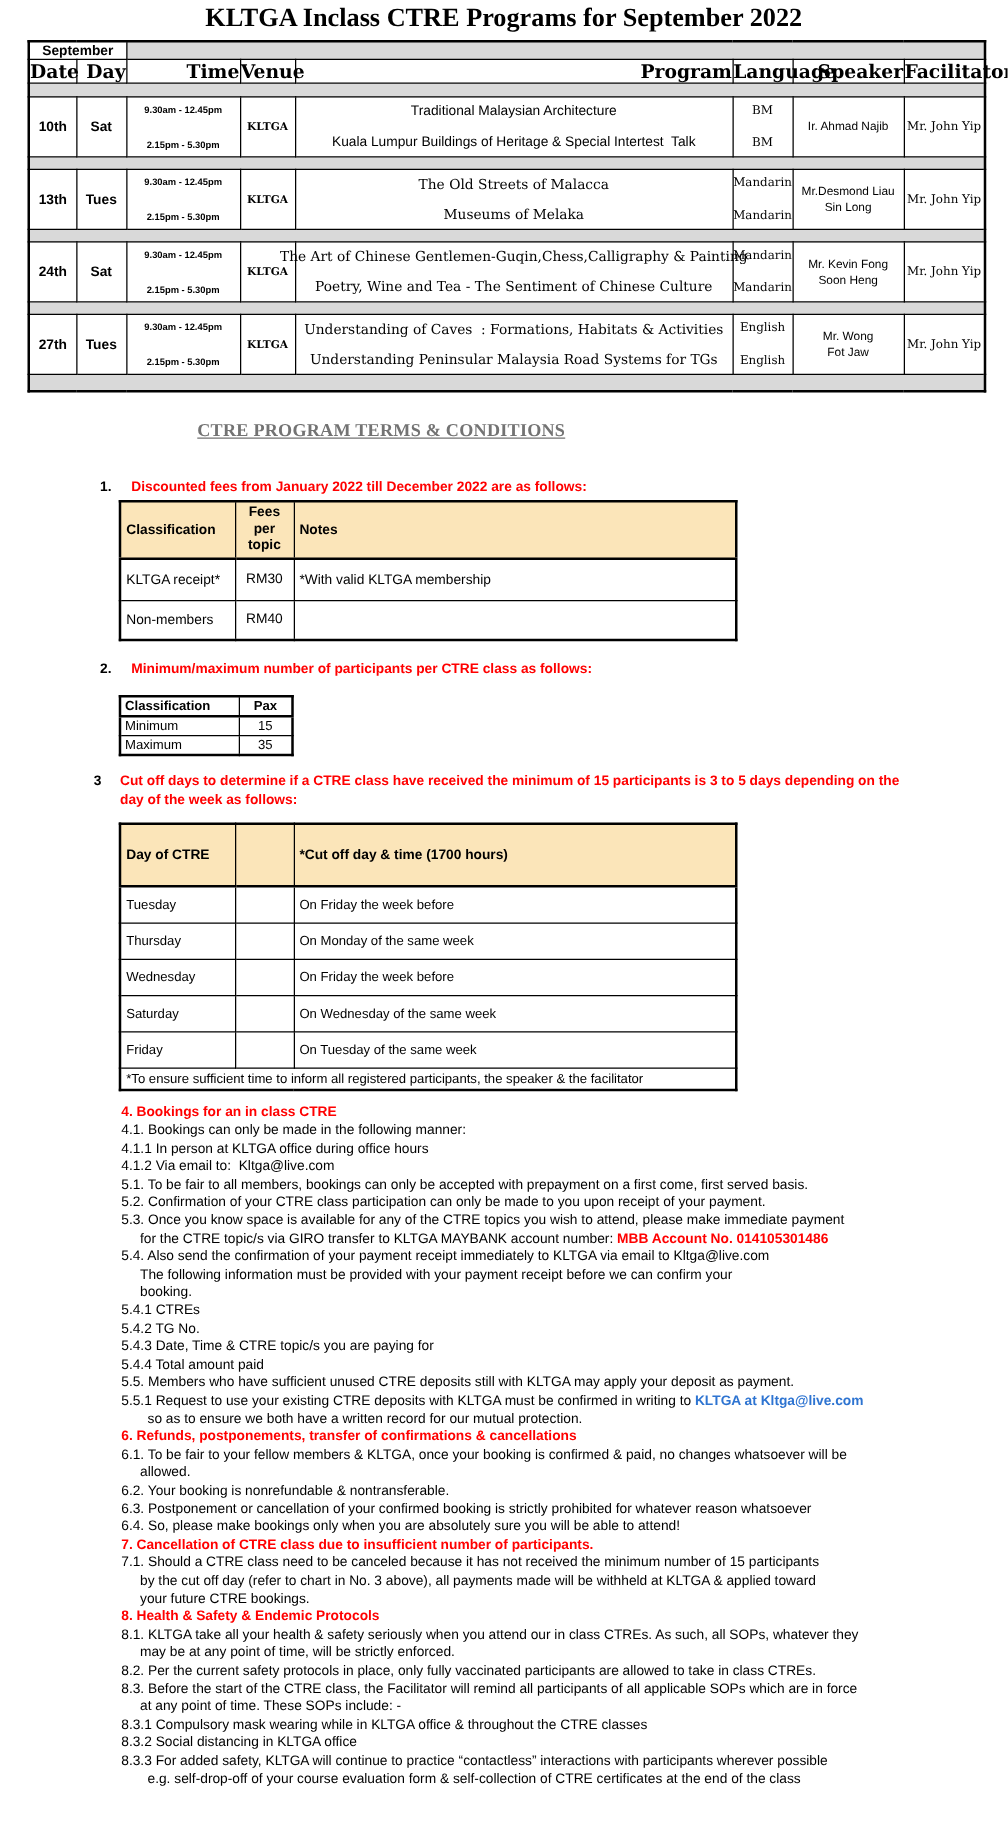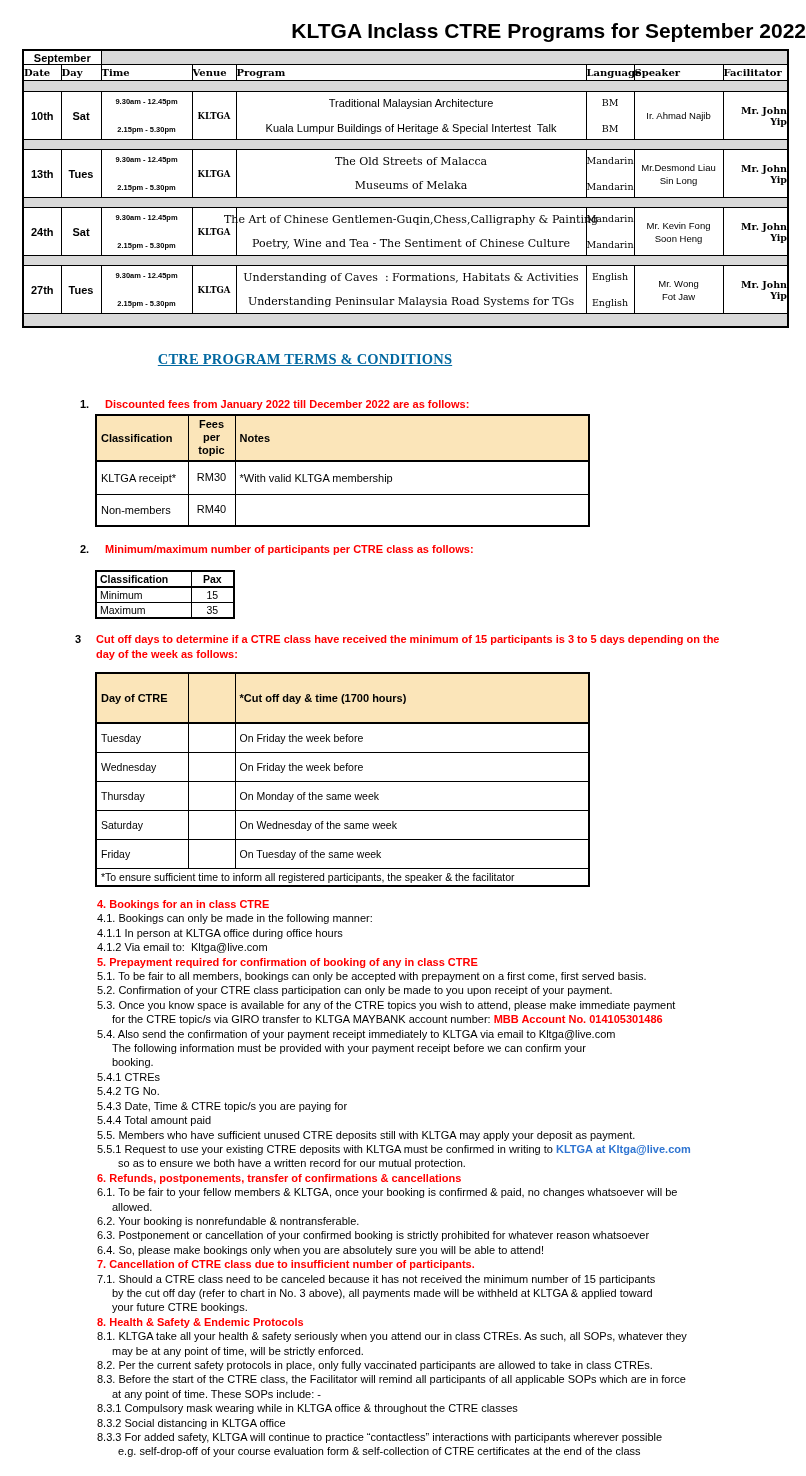--- a/index.html
+++ b/index.html
@@ -1,41 +1,41 @@
 <!DOCTYPE html>
 <html><head>
 <meta charset="utf-8">
 <style>
   html,body{margin:0;padding:0;background:#fff;}
   body{width:806px;height:1476px;overflow:hidden;font-family:"Liberation Sans",sans-serif;color:#000;}
   .page{width:806px;height:1476px;position:relative;}
-  .doc-title{text-align:right;font-family:Liberation Sans, sans-serif;font-weight:bold;font-size:21px;line-height:26px;padding-top:18px;}
+  .doc-title{text-align:center;font-family:Liberation Serif, serif;font-weight:bold;font-size:21px;line-height:26px;padding-top:1px;}
 
   
   table{border-collapse:collapse;}
   table.sched{margin:5px 0 0 22px;width:765px;table-layout:fixed;border:2.5px solid #000;}
   table.sched td{border:1.5px solid #000;padding:0;vertical-align:middle;}
   .mth{font-weight:bold;font-size:11px;text-align:center;height:13px;}
   .mfill{background:#D9D9D9;}
-  .hd{font-family:"DejaVu Serif",serif;font-weight:bold;font-size:10px;text-align:left;height:15px;}
+  .hd{font-family:"DejaVu Serif",serif;font-weight:bold;font-size:15px;text-align:right;height:15px;}
   .band{background:#D9D9D9;}
   .b10{height:10px;} .b9{height:9px;} .b12{height:12px;}
   tr.data td{height:47px;}
   .c-date,.c-day{font-weight:bold;font-size:11px;text-align:center;}
   .vsplit{height:47px;display:flex;flex-direction:column;justify-content:space-between;align-items:center;box-sizing:border-box;padding:5px 2px;}
   .t{font-weight:bold;font-size:7.5px;white-space:pre;}
   .c-venue{font-family:"DejaVu Serif",serif;font-weight:bold;font-size:8.5px;text-align:center;}
   .p{font-size:11px;white-space:pre;text-align:center;}
   tr.serif .p{font-family:"DejaVu Serif",serif;}
   .l{font-size:9.5px;font-family:"DejaVu Serif",serif;}
   .c-spk{font-size:9.5px;text-align:center;line-height:13px;}
-  .c-fac{font-family:"DejaVu Serif",serif;font-size:9.5px;text-align:right;font-weight:bold;}
+  .c-fac{font-family:"DejaVu Serif",serif;font-size:9.5px;text-align:center;}
 
   
-  .tc-heading{width:610px;text-align:center;margin-top:23px;font-family:"Liberation Serif",serif;font-weight:bold;font-size:14.5px;color:#0369a1;text-decoration:underline;letter-spacing:.2px;}
+  .tc-heading{width:610px;text-align:center;margin-top:23px;font-family:"Liberation Serif",serif;font-weight:bold;font-size:14.5px;color:#737373;text-decoration:underline;letter-spacing:.2px;}
   .item{display:flex;font-weight:bold;font-size:11px;color:#FF0000;line-height:14.5px;}
   .inum{color:#000;width:25px;flex:none;}
   .item1{margin-left:80px;margin-top:29px;}
   .item2{margin-left:80px;margin-top:15px;}
   .item3{margin-left:75px;margin-top:13px;}
   .item3 .inum{width:21px;}
   .item3 .itext{width:640px;}
 
   
   table.fees{margin:2px 0 0 95px;width:493px;table-layout:fixed;border:2.5px solid #000;}
@@ -298,28 +298,28 @@
           <td>Day of CTRE</td>
           <td></td>
           <td>*Cut off day &amp; time (1700 hours)</td>
         </tr>
         <tr class="drow">
           <td>Tuesday</td>
           <td></td>
           <td>On Friday the week before</td>
         </tr>
         <tr class="drow">
+          <td>Thursday</td>
+          <td></td>
+          <td>On Monday of the same week</td>
+        </tr>
+        <tr class="drow">
           <td>Wednesday</td>
           <td></td>
           <td>On Friday the week before</td>
-        </tr>
-        <tr class="drow">
-          <td>Thursday</td>
-          <td></td>
-          <td>On Monday of the same week</td>
         </tr>
         <tr class="drow">
           <td>Saturday</td>
           <td></td>
           <td>On Wednesday of the same week</td>
         </tr>
         <tr class="drow">
           <td>Friday</td>
           <td></td>
           <td>On Tuesday of the same week</td>
@@ -328,21 +328,20 @@
           <td colspan="3">*To ensure sufficient time to inform all registered participants, the speaker &amp; the facilitator</td>
         </tr>
       </tbody>
   </table>
 
   <div class="terms">
       <div class="tline bold"><span class="c-red">4. Bookings for an in class CTRE</span></div>
       <div class="tline"><span>4.1. Bookings can only be made in the following manner:</span></div>
       <div class="tline"><span>4.1.1 In person at KLTGA office during office hours</span></div>
       <div class="tline"><span>4.1.2 Via email to:  Kltga@live.com</span></div>
-      <div class="tline bold"><span class="c-red">5. Prepayment required for confirmation of booking of any in class CTRE</span></div>
       <div class="tline"><span>5.1. To be fair to all members, bookings can only be accepted with prepayment on a first come, first served basis.</span></div>
       <div class="tline"><span>5.2. Confirmation of your CTRE class participation can only be made to you upon receipt of your payment.</span></div>
       <div class="tline"><span>5.3. Once you know space is available for any of the CTRE topics you wish to attend, please make immediate payment</span></div>
       <div class="tline i1"><span>for the CTRE topic/s via GIRO transfer to KLTGA MAYBANK account number: </span><span class="c-red b">MBB Account No. 014105301486</span></div>
       <div class="tline"><span>5.4. Also send the confirmation of your payment receipt immediately to KLTGA via email to Kltga@live.com</span></div>
       <div class="tline i1"><span>The following information must be provided with your payment receipt before we can confirm your</span></div>
       <div class="tline i1"><span>booking.</span></div>
       <div class="tline"><span>5.4.1 CTREs</span></div>
       <div class="tline"><span>5.4.2 TG No.</span></div>
       <div class="tline"><span>5.4.3 Date, Time &amp; CTRE topic/s you are paying for</span></div>

